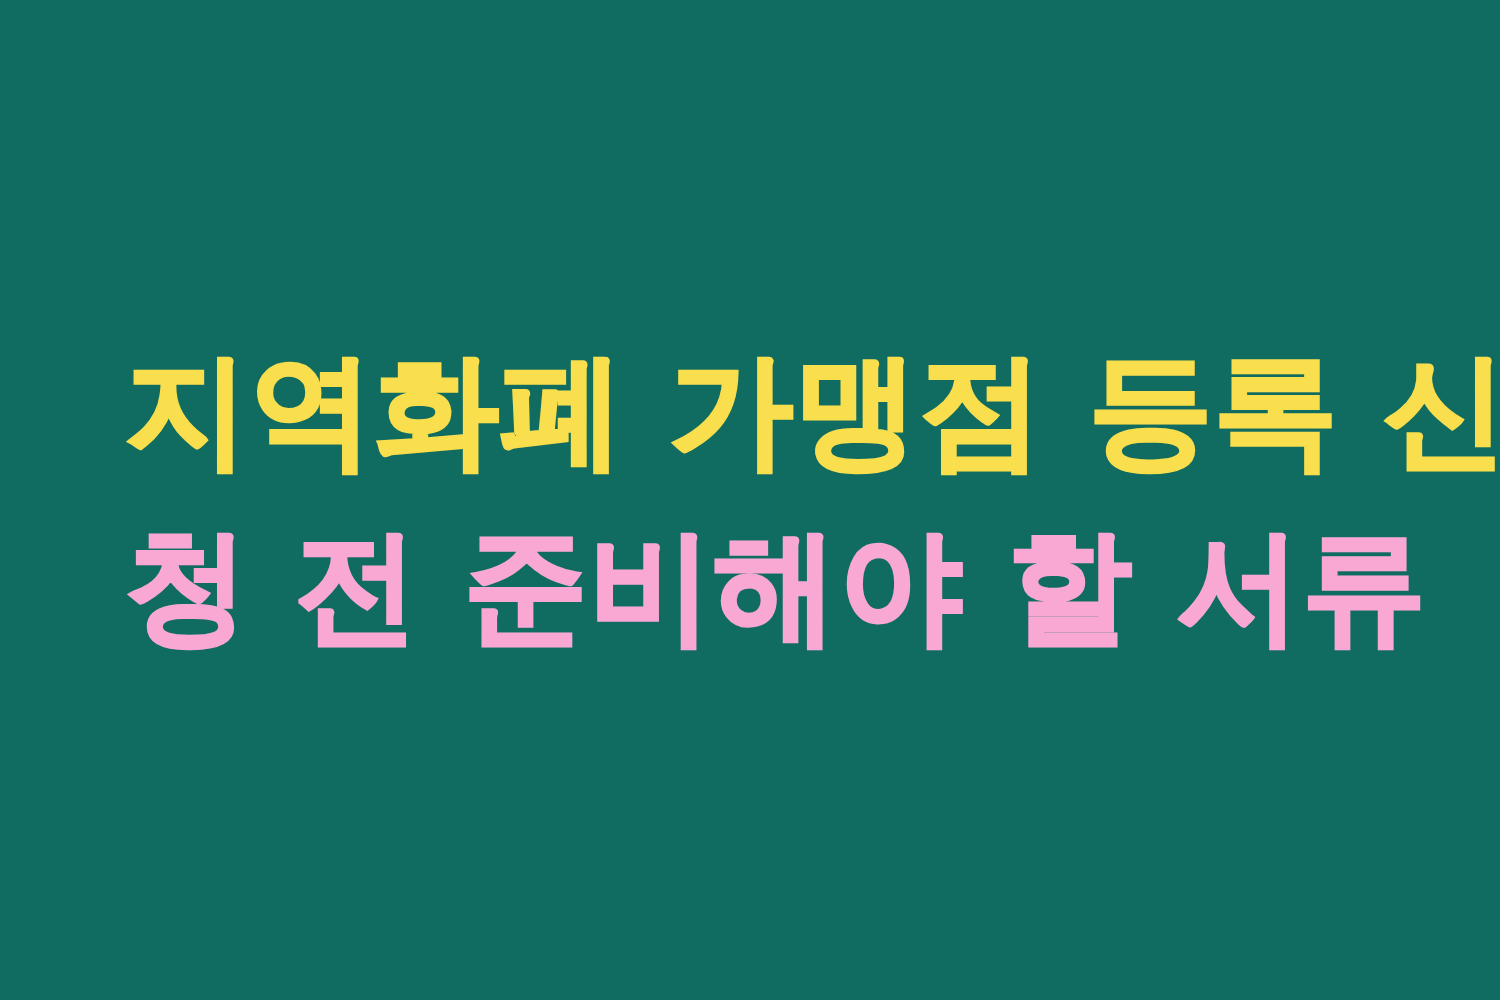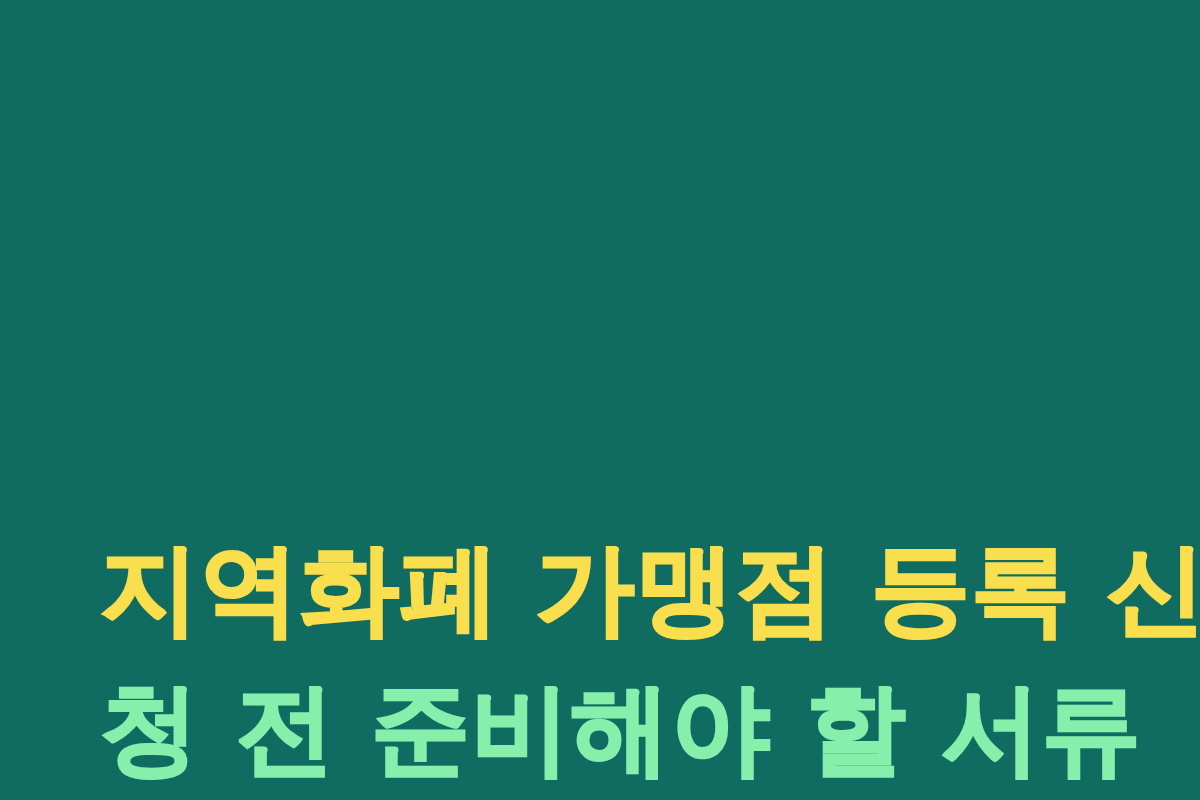--- a/index.html
+++ b/index.html
@@ -15,21 +15,21 @@
     font-family: "Liberation Sans", sans-serif;
   }
 
   
   #banner-canvas {
     position: relative;
     width: 1200px;
     height: 800px;
     box-sizing: border-box;
     display: flex;
-    align-items: flex-end;
+    align-items: center;
     justify-content: center;
     background: #106B61; 
   }
 
   
   #headline-block {
     width: 1040px;
     text-align: center;
     padding: 0 20px;
     box-sizing: border-box;
@@ -52,16 +52,16 @@
 </style>
 </head>
 <body>
 
 <div id="banner-canvas" style="background: rgb(16, 107, 97); width: 1200px; height: 800px;">
 
   <div id="headline-block">
 
     <span class="headline-line" style="color: rgb(249, 222, 77);">지역화폐 가맹점 등록 신</span>
 
-    <span class="headline-line" style="color: #86efac;">청 전 준비해야 할 서류</span>
+    <span class="headline-line" style="color: #f9a8d4;">청 전 준비해야 할 서류</span>
 
   </div>
 </div>
 
 </body></html>

